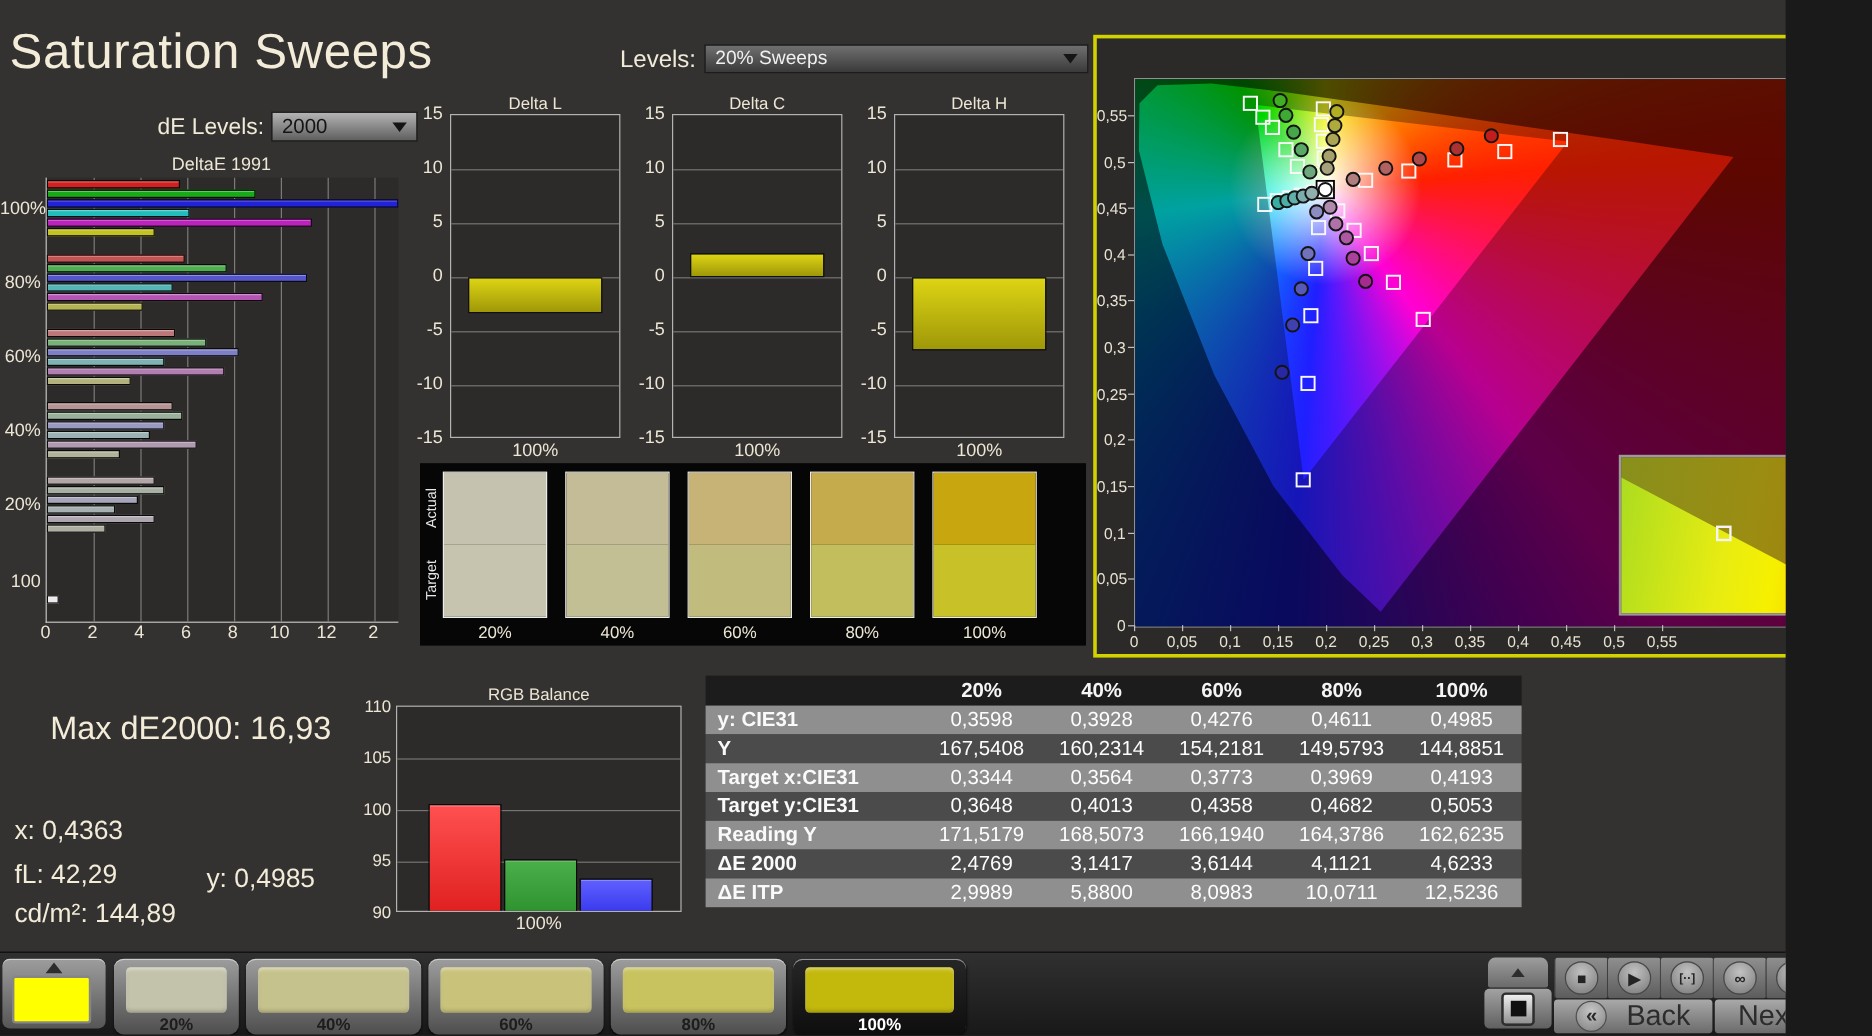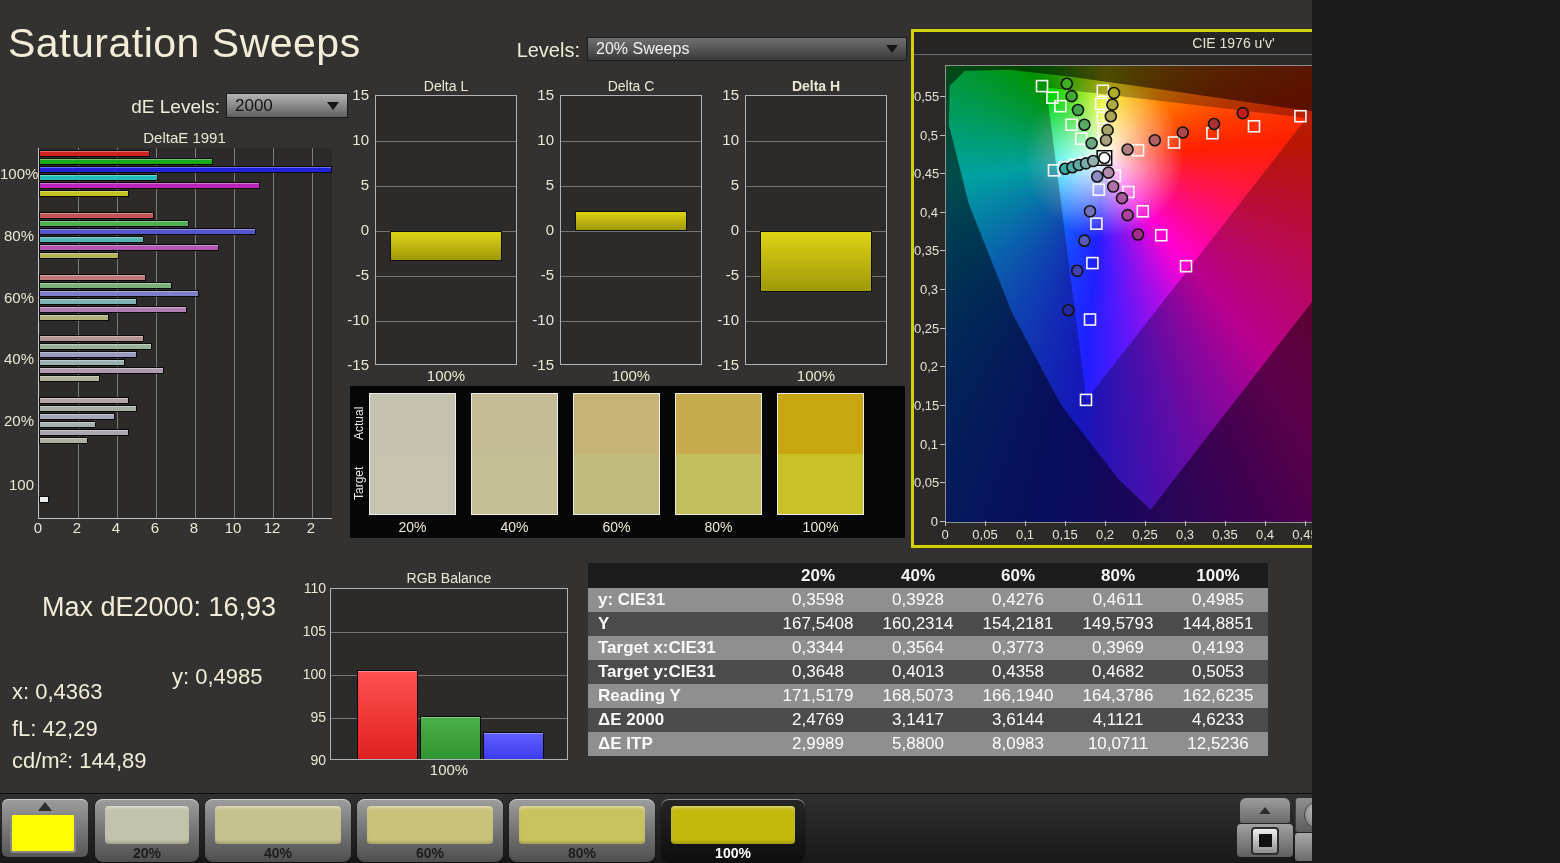--- a/index.html
+++ b/index.html
@@ -1,16 +1,16 @@
 <!DOCTYPE html>
 <html><head>
 <meta charset="utf-8">
 <style>
   html,body{margin:0;padding:0;background:#1a1a1a;}
-  .app{position:relative;width:1312px;height:863px;background:#343231;overflow:hidden;
+  .app{position:relative;width:1488px;height:863px;background:#343231;overflow:hidden;
        font-family:"Liberation Sans",sans-serif;color:#ece6d4;}
   .abs{position:absolute;}
   .page-title{left:8px;top:20px;font-size:41px;color:#f3ecd9;letter-spacing:0.5px;}
   .ctl-label{font-size:19px;color:#f0ead8;}
   .dropdown{border:1px solid #1c1c1c;display:flex;align-items:center;padding:0 8px;box-sizing:border-box;cursor:default;}
   .dd-light{background:linear-gradient(#b4b4b4,#5f5f5f);color:#141414;font-size:17px;}
   .dd-dark{background:linear-gradient(#707070,#3a3a3a);color:#f0f0f0;font-size:16px;}
   .dd-arrow{margin-left:auto;width:0;height:0;border-left:6px solid transparent;border-right:6px solid transparent;border-top:8px solid #151515;}
   .chart-title{font-size:15px;color:#ece6d4;text-align:center;}
   .ticklabel{font-size:15px;color:#ece6d4;line-height:16px;}
@@ -188,21 +188,21 @@
         <div class="dbar" style="position: absolute; left: 14px; top: 115px; width: 112px; height: 20px;"></div>
       </div>
       <div class="ticklabel yright" style="position: absolute; left: 179px; top: 9px; width: 28px; height: 15px;">15</div>
       <div class="ticklabel yright" style="position: absolute; left: 179px; top: 54px; width: 28px; height: 15px;">10</div>
       <div class="ticklabel yright" style="position: absolute; left: 179px; top: 99px; width: 28px; height: 15px;">5</div>
       <div class="ticklabel yright" style="position: absolute; left: 179px; top: 144px; width: 28px; height: 15px;">0</div>
       <div class="ticklabel yright" style="position: absolute; left: 179px; top: 189px; width: 28px; height: 15px;">-5</div>
       <div class="ticklabel yright" style="position: absolute; left: 179px; top: 234px; width: 28px; height: 15px;">-10</div>
       <div class="ticklabel yright" style="position: absolute; left: 179px; top: 279px; width: 28px; height: 15px;">-15</div>
       <div class="ticklabel xcenter" style="position: absolute; left: 213px; top: 290px; width: 142px; height: 16px;">100%</div>
-      <div class="chart-title" style="position: absolute; left: 398px; top: 0px; width: 142px; height: 16px; font-size: 14px; font-weight: bold;">Delta H</div>
+      <div class="chart-title" style="position: absolute; left: 398px; top: 0px; width: 142px; height: 16px; font-size: 14px;">Delta H</div>
       <div class="lchplot" style="position: absolute; left: 398px; top: 17px; width: 142px; height: 270px;">
         <div class="hgrid" style="position: absolute; left: 0px; top: 45px; width: 140px; height: 1px;"></div>
         <div class="hgrid" style="position: absolute; left: 0px; top: 90px; width: 140px; height: 1px;"></div>
         <div class="hgrid" style="position: absolute; left: 0px; top: 135px; width: 140px; height: 1px;"></div>
         <div class="hgrid" style="position: absolute; left: 0px; top: 180px; width: 140px; height: 1px;"></div>
         <div class="hgrid" style="position: absolute; left: 0px; top: 225px; width: 140px; height: 1px;"></div>
         <div class="dbar" style="position: absolute; left: 14px; top: 135px; width: 112px; height: 61px;"></div>
       </div>
       <div class="ticklabel yright" style="position: absolute; left: 364px; top: 9px; width: 28px; height: 15px;">15</div>
       <div class="ticklabel yright" style="position: absolute; left: 364px; top: 54px; width: 28px; height: 15px;">10</div>
@@ -238,21 +238,20 @@
       </div>
       <div class="swlabel" style="position: absolute; left: 325px; top: 133px; width: 87px; height: 15px;">80%</div>
       <div class="swcell" style="position: absolute; left: 427px; top: 7px; width: 87px; height: 122px;">
         <div style="position: absolute; left: 0px; top: 0px; width: 85px; height: 60px; background: rgb(199, 166, 15);"></div>
         <div style="position: absolute; left: 0px; top: 60px; width: 85px; height: 60px; background: rgb(201, 193, 40);"></div>
       </div>
       <div class="swlabel" style="position: absolute; left: 427px; top: 133px; width: 87px; height: 15px;">100%</div>
     </div>
 
   <div class="abs cie-panel">
-    <div class="abs cie-titlebar">CIE 1976 u'v'</div>
     <div class="abs cie-plot" id="cie-plot">
       <div class="cie-bg cie-dim"></div>
       <div class="cie-bg cie-locus"></div>
       <div class="cie-bg cie-tri"></div>
       <svg id="cie-svg" width="600" height="456" style="position:absolute;inset:0;">
           <rect x="90.5" y="14.594915254237325" width="11" height="11" fill="none" stroke="#f8f8f8" stroke-width="1.6"></rect>
           <rect x="100.9" y="26.188135593220295" width="11" height="11" fill="none" stroke="#f8f8f8" stroke-width="1.6"></rect>
           <rect x="108.89999999999999" y="34.68983050847455" width="11" height="11" fill="none" stroke="#f8f8f8" stroke-width="1.6"></rect>
           <rect x="120.10000000000001" y="53.238983050847445" width="11" height="11" fill="none" stroke="#f8f8f8" stroke-width="1.6"></rect>
           <rect x="129.70000000000002" y="67.1508474576271" width="11" height="11" fill="none" stroke="#f8f8f8" stroke-width="1.6"></rect>
@@ -368,21 +367,21 @@
         <div class="cie-ticklabel yright" style="position: absolute; left: 0px; top: 134px; width: 24px; height: 15px;">0,45</div>
         <div class="cie-tick" style="position: absolute; left: 26px; top: 103px; width: 5px; height: 1px;"></div>
         <div class="cie-ticklabel yright" style="position: absolute; left: 0px; top: 96px; width: 24px; height: 15px;">0,5</div>
         <div class="cie-tick" style="position: absolute; left: 26px; top: 64px; width: 5px; height: 1px;"></div>
         <div class="cie-ticklabel yright" style="position: absolute; left: 0px; top: 57px; width: 24px; height: 15px;">0,55</div>
       </div>
   </div>
 
   <div class="abs stat-big" style="left:0;top:592px;width:318px;text-align:center;">Max dE2000: 16,93</div>
   <div class="abs stat-line" style="left:12px;top:679px;">x: 0,4363</div>
-  <div class="abs stat-line" style="left:172px;top:664px;">y: 0,4985</div>
+  <div class="abs stat-line" style="left:172px;top:719px;">y: 0,4985</div>
   <div class="abs stat-line" style="left:12px;top:716px;">fL: 42,29</div>
   <div class="abs stat-line" style="left:12px;top:748px;">cd/m²: 144,89</div>
 
   <div class="abs" id="rgb-mount" style="left:295px;top:564px;width:290px;height:220px;">
     <div class="abs chart-title" style="left:35px;top:6px;width:238px;font-size:14px;">RGB Balance</div>
   <div class="rgbplot" style="position: absolute; left: 35px; top: 24px; width: 238px; height: 172px;">
         <div class="hgrid" style="position: absolute; left: 0px; top: 43px; width: 236px; height: 1px;"></div>
         <div class="hgrid" style="position: absolute; left: 0px; top: 86px; width: 236px; height: 1px;"></div>
         <div class="hgrid" style="position: absolute; left: 0px; top: 129px; width: 236px; height: 1px;"></div>
         <div class="bar" style="position: absolute; left: 26px; top: 81px; width: 61px; height: 91px; background: linear-gradient(rgb(255, 80, 80), rgb(224, 32, 32));"></div>

